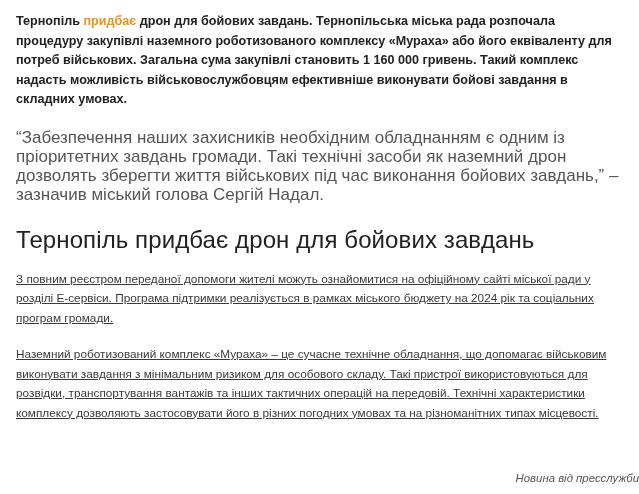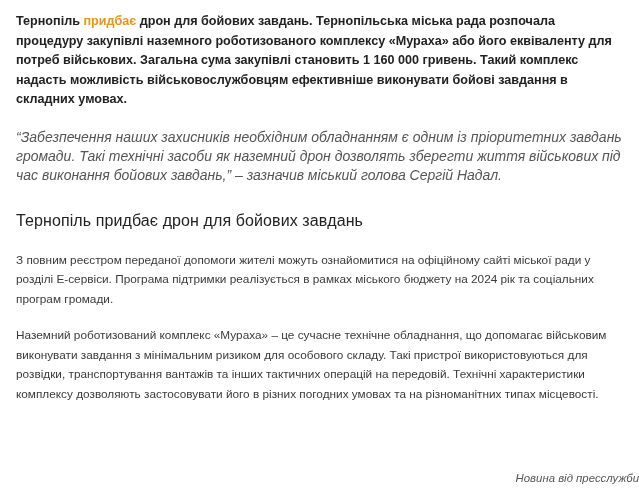--- a/index.html
+++ b/index.html
@@ -27,39 +27,39 @@
     font-weight: bold;
     color: #222222;
     margin: 0 0 18px 0;
     text-align: left;
   }
   .lead .hl {
     color: #e8951b;
     font-weight: bold;
   }
   .quote {
-    font-size: 14px;
+    font-size: 17px;
     line-height: 19px;
-    font-style: italic;
     color: #555555;
     margin: 0 0 22px 0;
   }
   h1.headline {
-    font-size: 16px;
+    font-size: 24px;
     line-height: 28px;
     font-weight: normal;
     color: #222222;
     margin: 0 0 16px 0;
     letter-spacing: 0.1px;
   }
   .body-par {
     font-size: 11.8px;
     line-height: 19.5px;
     color: #3a3a3a;
     margin: 0 0 17px 0;
+    text-decoration: underline;
   }
   .footer-note {
     position: absolute;
     right: 0;
     bottom: 10px;
     font-size: 11.4px;
     font-style: italic;
     color: #555555;
   }
 </style>

